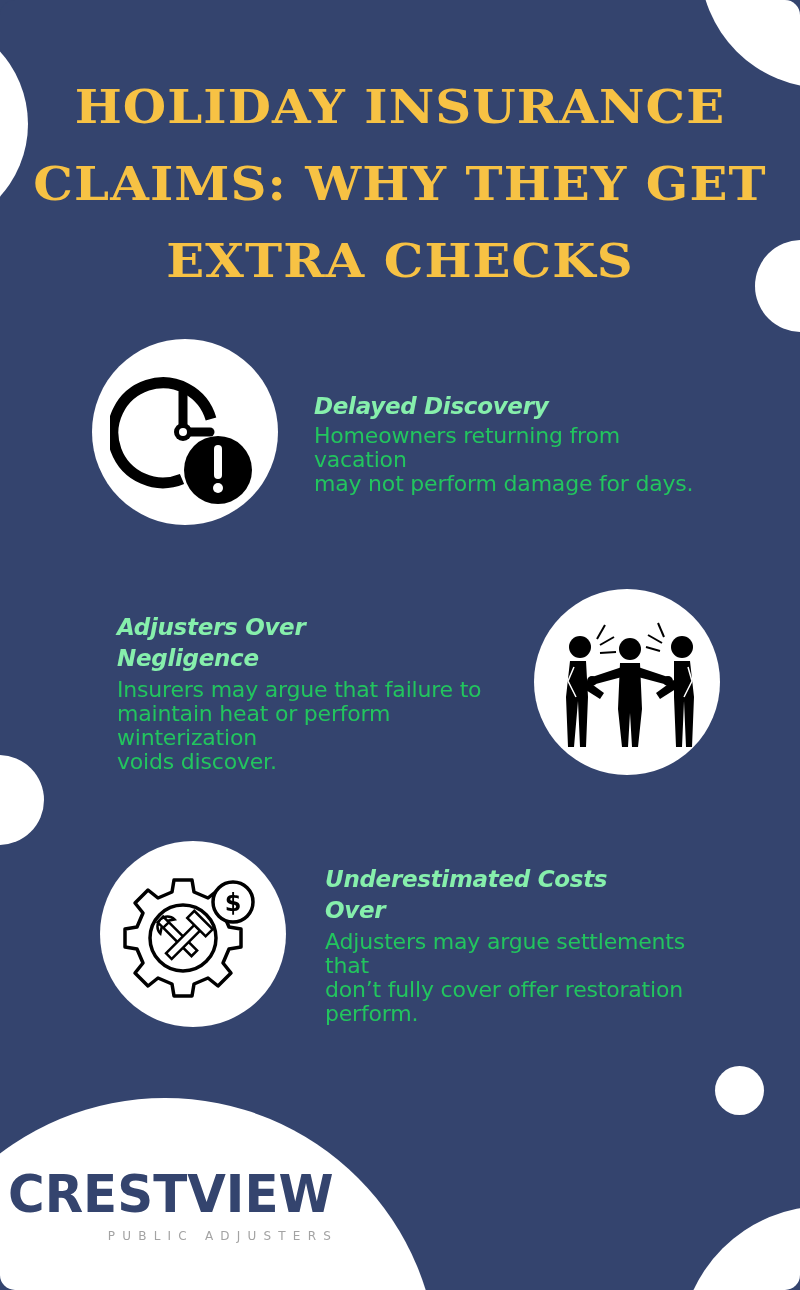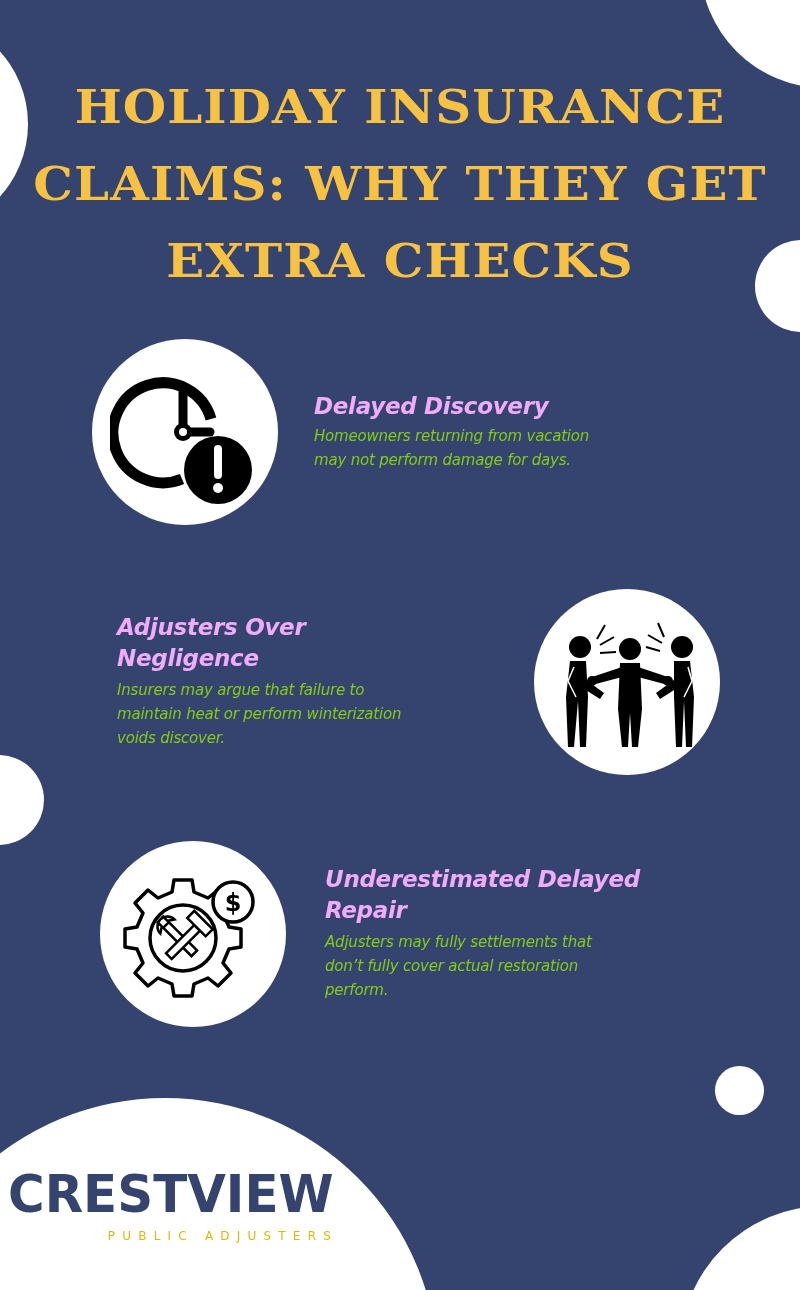--- a/index.html
+++ b/index.html
@@ -1,29 +1,29 @@
 <!DOCTYPE html>
 <html><head>
 <meta charset="utf-8">
 <style>
   html, body { margin: 0; padding: 0; }
   body { width: 800px; height: 1290px; overflow: hidden; background: #34446E; position: relative; font-family: "DejaVu Sans", sans-serif; }
-  .canvas { position: absolute; left: 0; top: 0; width: 800px; height: 1290px; overflow: hidden; background: #34446E; }
+  .canvas { position: absolute; left: 0; top: 0; width: 800px; height: 1290px; overflow: hidden; background: #34446E; border-radius: 15px; }
   .blob { position: absolute; background: #FFFFFF; border-radius: 50%; }
   .title { position: absolute; left: 0; top: 68px; width: 800px; text-align: center; margin: 0;
     font-family: "DejaVu Serif", serif; font-weight: bold; color: #F7C244; font-size: 47px;
     line-height: 77px; letter-spacing: 1px; transform: scaleX(1.06); transform-origin: center; }
   .title span { display: block; }
   .icon-circle { position: absolute; background: #FFFFFF; border-radius: 50%; width: 186px; height: 186px; display: flex; align-items: center; justify-content: center; }
   .item-text { position: absolute; }
-  .item-heading { color: #f0abfc; font-family: "DejaVu Sans", sans-serif; font-style: italic; font-weight: bold; font-size: 23px; line-height: 31px; margin: 0; letter-spacing: -0.3px; }
-  .item-body { color: #84cc16; font-family: "DejaVu Sans", sans-serif; font-style: italic; font-size: 15px; line-height: 24px; margin: 4px 0 0 0; letter-spacing: -0.2px; }
+  .item-heading { color: #86efac; font-family: "DejaVu Sans", sans-serif; font-style: italic; font-weight: bold; font-size: 23px; line-height: 31px; margin: 0; letter-spacing: -0.3px; }
+  .item-body { color: #22c55e; font-family: "DejaVu Sans", sans-serif; font-size: 22px; line-height: 24px; margin: 4px 0 0 0; letter-spacing: -0.2px; }
   .logo { position: absolute; left: 8px; top: 1168px; width: 330px; text-align: right; }
   .logo-name { font-family: "DejaVu Sans", sans-serif; font-weight: bold; color: #34446E; font-size: 52px; line-height: 52px; letter-spacing: 0px; transform: scaleX(0.96); transform-origin: left; white-space: nowrap; }
-  .logo-sub { font-family: "DejaVu Sans", sans-serif; color: #eab308; font-size: 12px; letter-spacing: 7.2px; margin-top: 9px; padding-left: 40px; white-space: nowrap; }
+  .logo-sub { font-family: "DejaVu Sans", sans-serif; color: #a3a3a3; font-size: 12px; letter-spacing: 7.2px; margin-top: 9px; padding-left: 40px; white-space: nowrap; }
 </style>
 </head>
 <body>
 
 <div class="canvas">
 
   <div class="blob" style="left:-188px; top:16px; width:216px; height:216px;"></div>
   <div class="blob" style="left:700px; top:-162px; width:250px; height:250px;"></div>
   <div class="blob" style="left:755px; top:240px; width:92px; height:92px;"></div>
   <div class="blob" style="left:-46px; top:755px; width:90px; height:90px;"></div>
@@ -111,26 +111,26 @@
           <rect x="-4" y="-20" width="8" height="40" fill="#fff" stroke="#000" stroke-width="2.5"></rect>
           <rect x="-14" y="-30" width="26" height="10" fill="#fff" stroke="#000" stroke-width="2.5"></rect>
         </g>
       </g>
       <circle cx="120" cy="48" r="20" fill="#fff" stroke="#000" stroke-width="3.5"></circle>
       <text x="120" y="57" text-anchor="middle" font-family="DejaVu Sans, sans-serif" font-size="24" font-weight="bold" fill="#000">$</text>
     </svg>
   </div>
   <div class="item-text" style="left:325px; top:864px; width:380px;">
     <p class="item-heading">
-      <span>Underestimated Delayed</span><br>
-      <span>Repair</span>
+      <span>Underestimated Costs</span><br>
+      <span>Over</span>
     </p>
     <p class="item-body">
-      <span>Adjusters may fully settlements that</span><br>
-      <span>don’t fully cover actual restoration</span><br>
+      <span>Adjusters may argue settlements that</span><br>
+      <span>don’t fully cover offer restoration</span><br>
       <span>perform.</span>
     </p>
   </div>
 
   <div class="logo">
     <div class="logo-name">CRESTVIEW</div>
     <div class="logo-sub">PUBLIC ADJUSTERS</div>
   </div>
 
 </div>

